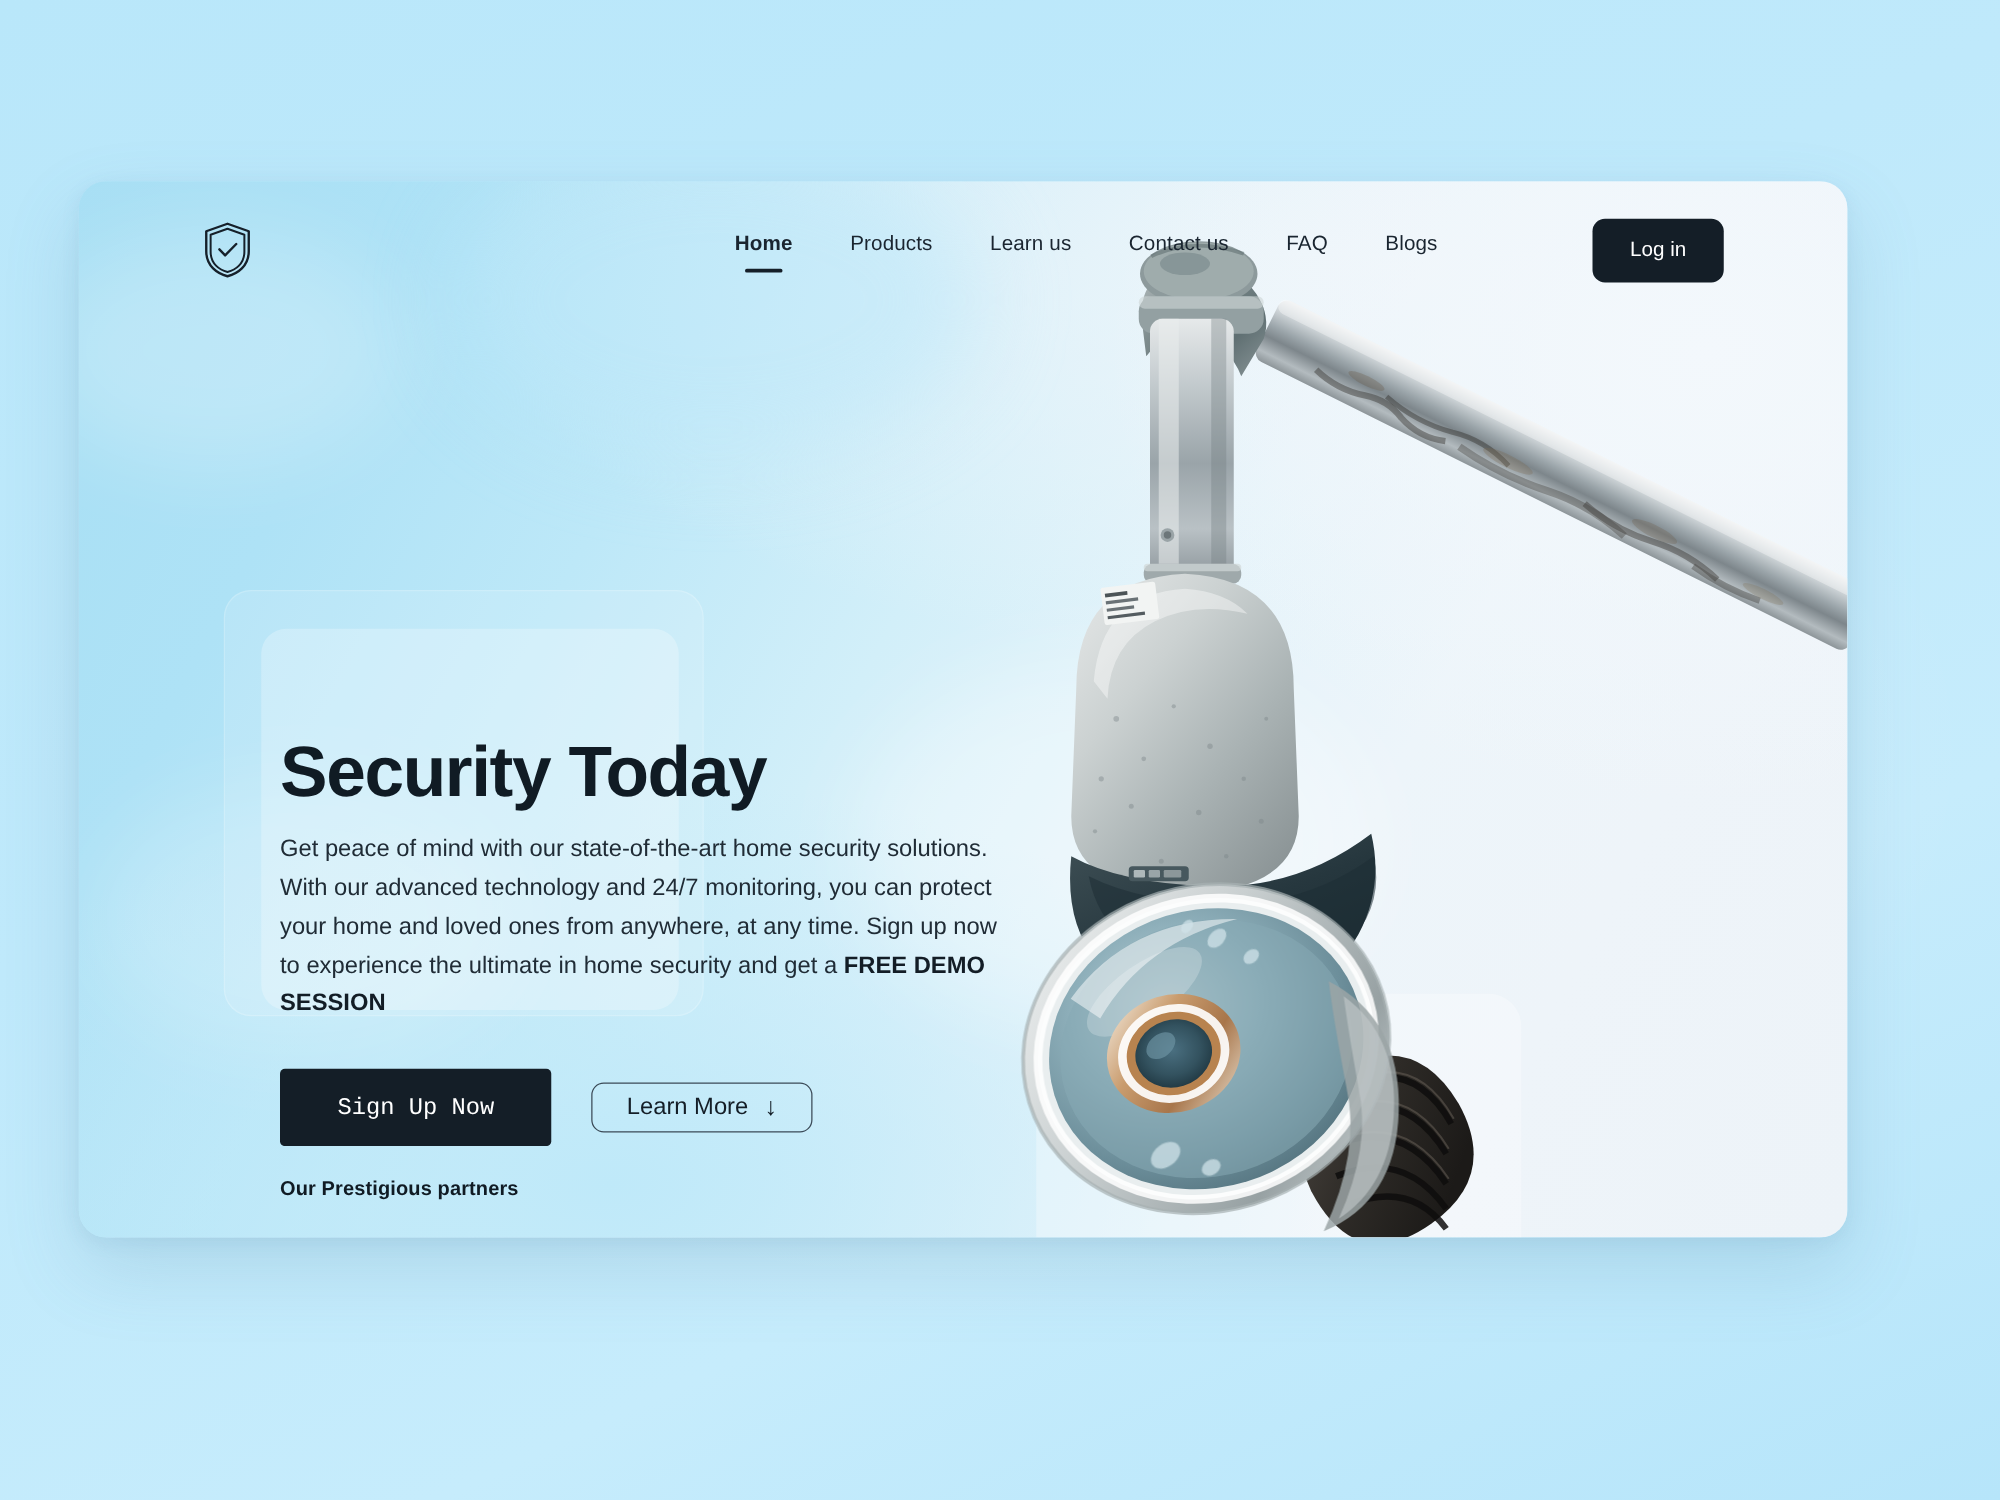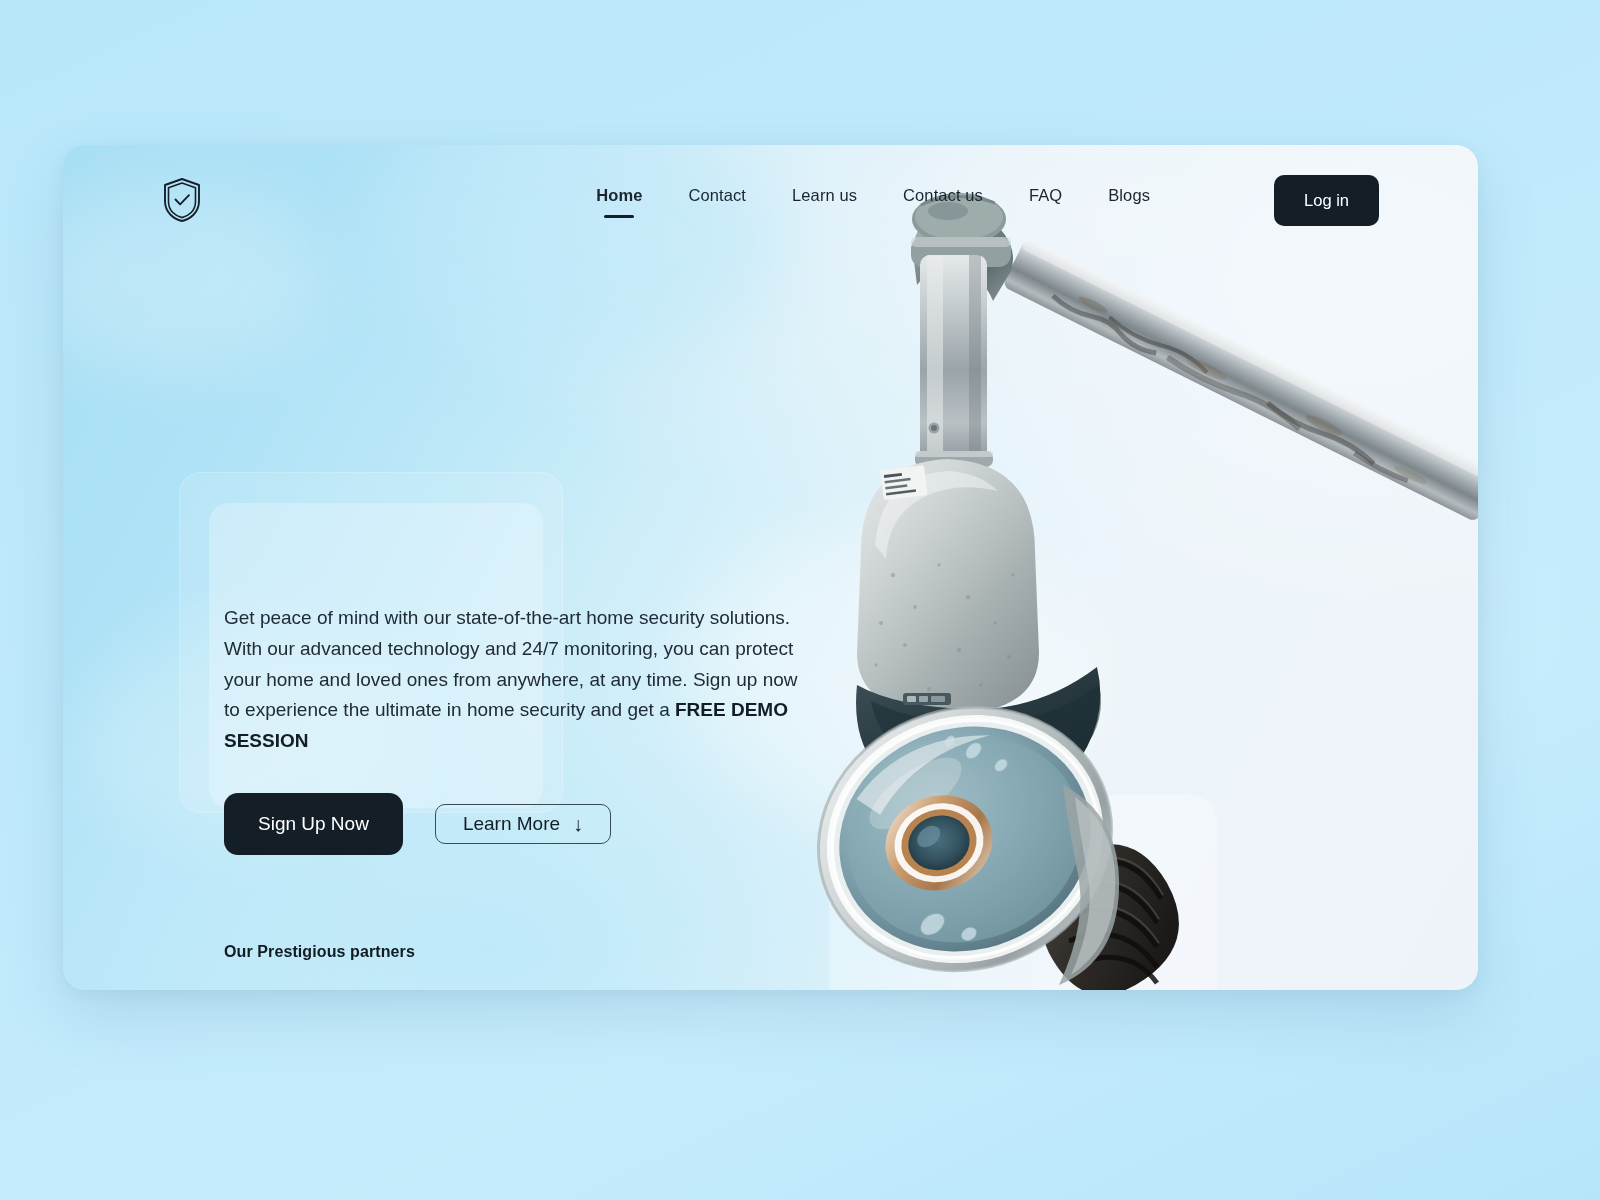--- a/index.html
+++ b/index.html
@@ -144,24 +144,24 @@
 
   .cta-row {
     margin-top:36px;
     display:flex; align-items:center; gap:32px;
   }
   .btn-primary {
     background:#141e27;
     color:#fff;
     font-size:19px;
     border:none;
-    border-radius:14px;
-    padding:20px 34px;
+    border-radius:4px;
+    padding:20px 46px;
     cursor:pointer;
-    font-family:Liberation Sans, sans-serif;
+    font-family:Liberation Mono, monospace;
   }
   .btn-secondary {
     background:transparent;
     color:#141e27;
     font-size:19px;
     border:1.4px solid #3b4a57;
     border-radius:10px;
     padding:8px 27px;
     cursor:pointer;
     font-family:inherit;
@@ -428,32 +428,33 @@
     <span>
       <svg class="logo" viewBox="0 0 42 46">
         <path d="M21 2 L38 8 v16 c0 12 -9 18 -17 20 C13 42 4 36 4 24 V8 Z" fill="none" stroke="#16202a" stroke-width="1.9" stroke-linejoin="round"></path>
         <path d="M21 6 L34.5 10.8 v13.6 c0 9.6 -7 14.6 -13.5 16.2 C14.5 39 7.5 34 7.5 24.4 V10.8 Z" fill="none" stroke="#16202a" stroke-width="1.6" stroke-linejoin="round"></path>
         <path d="M14.5 22.5 l4.6 4.8 L28 18.2" fill="none" stroke="#16202a" stroke-width="1.9" stroke-linecap="round" stroke-linejoin="round"></path>
       </svg>
     </span>
 
     <nav class="nav">
       <span class="nav-item active">Home</span>
-      <span class="nav-item">Contact</span>
+      <span class="nav-item">Products</span>
       <span class="nav-item">Learn us</span>
       <span class="nav-item">Contact us</span>
       <span class="nav-item">FAQ</span>
       <span class="nav-item">Blogs</span>
       <button class="login-btn">Log in</button>
     </nav>
   </div>
 
   <div class="hero">
     <h1 class="hero-title">
       <br>
+      <span>Security Today</span>
     </h1>
 
     <p class="hero-desc"><span>Get peace of mind with our state-of-the-art home security solutions. With our advanced technology and 24/7 monitoring, you can protect your home and loved ones from anywhere, at any time. Sign up now to experience the ultimate in home security and get a </span><b>FREE DEMO SESSION</b></p>
 
     <div class="cta-row">
       <button class="btn-primary">Sign Up Now</button>
       <button class="btn-secondary">
         <span>Learn More</span>
         <span class="arrow">↓</span>
       </button>

